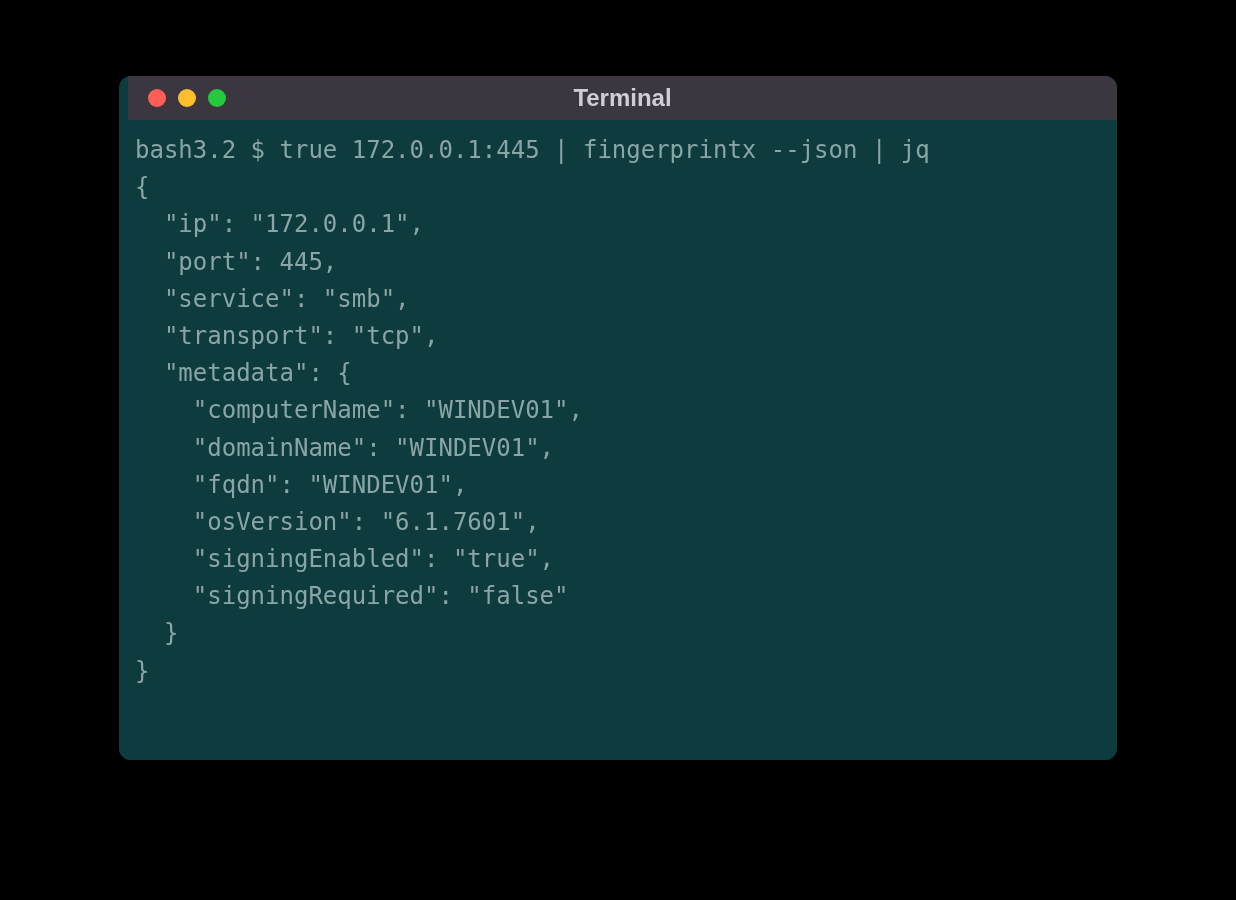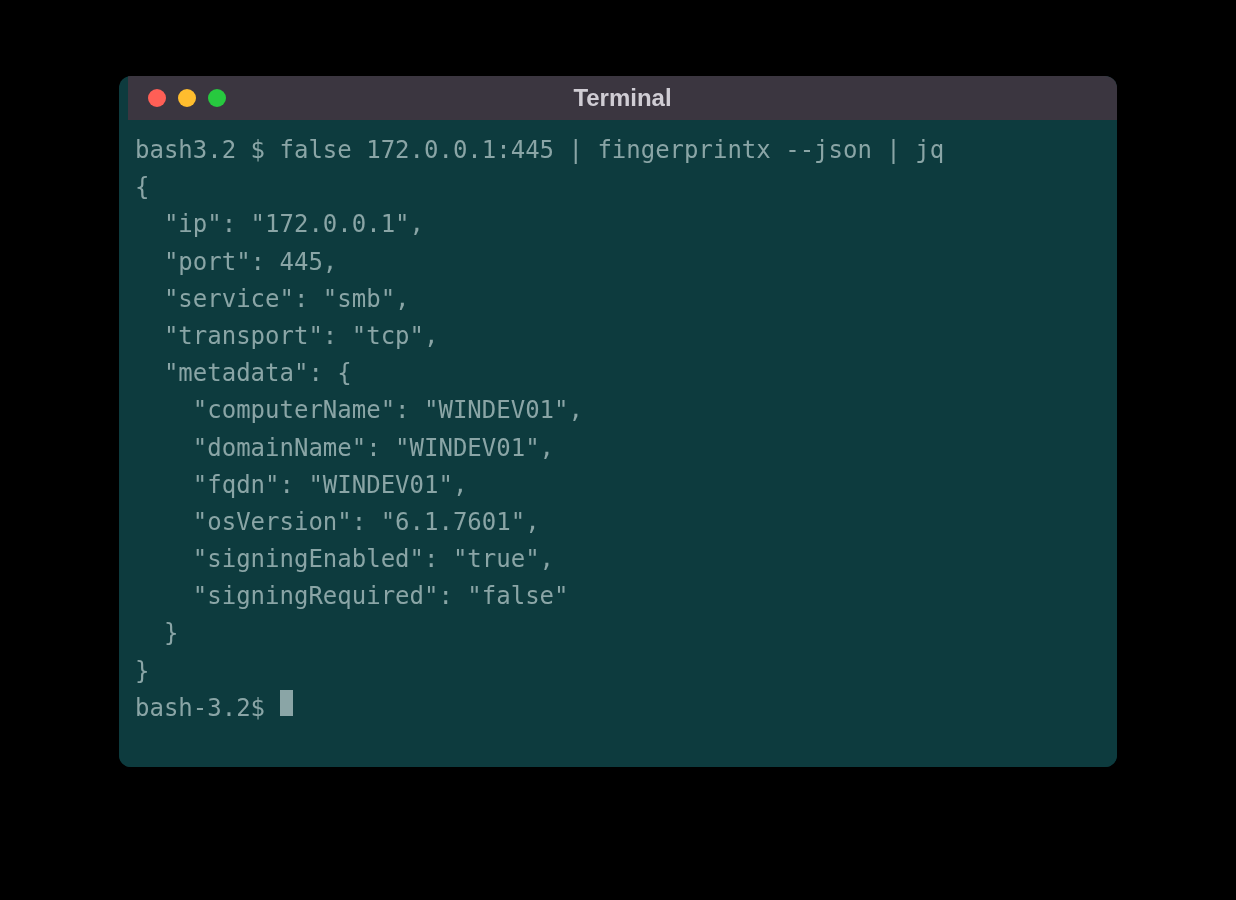--- a/index.html
+++ b/index.html
@@ -104,30 +104,29 @@
 <div class="terminal-window">
   <div class="title-bar">
     <div class="traffic-lights">
       <div class="traffic-light close"></div>
       <div class="traffic-light minimize"></div>
       <div class="traffic-light maximize"></div>
     </div>
     <div class="window-title">Terminal</div>
   </div>
   <div class="terminal-body">
-    <div class="terminal-line">bash3.2 $ false 172.0.0.1:445 | fingerprintx --json | jq</div>
+    <div class="terminal-line">bash3.2 $ true 172.0.0.1:445 | fingerprintx --json | jq</div>
     <div class="terminal-line">{</div>
     <div class="terminal-line">  "ip": "172.0.0.1",</div>
     <div class="terminal-line">  "port": 445,</div>
     <div class="terminal-line">  "service": "smb",</div>
     <div class="terminal-line">  "transport": "tcp",</div>
     <div class="terminal-line">  "metadata": {</div>
     <div class="terminal-line">    "computerName": "WINDEV01",</div>
     <div class="terminal-line">    "domainName": "WINDEV01",</div>
     <div class="terminal-line">    "fqdn": "WINDEV01",</div>
     <div class="terminal-line">    "osVersion": "6.1.7601",</div>
     <div class="terminal-line">    "signingEnabled": "true",</div>
     <div class="terminal-line">    "signingRequired": "false"</div>
     <div class="terminal-line">  }</div>
     <div class="terminal-line">}</div>
-    <div class="terminal-line prompt-line"><span>bash-3.2$ </span><span class="cursor"></span></div>
   </div>
 </div>
 
 </body></html>

